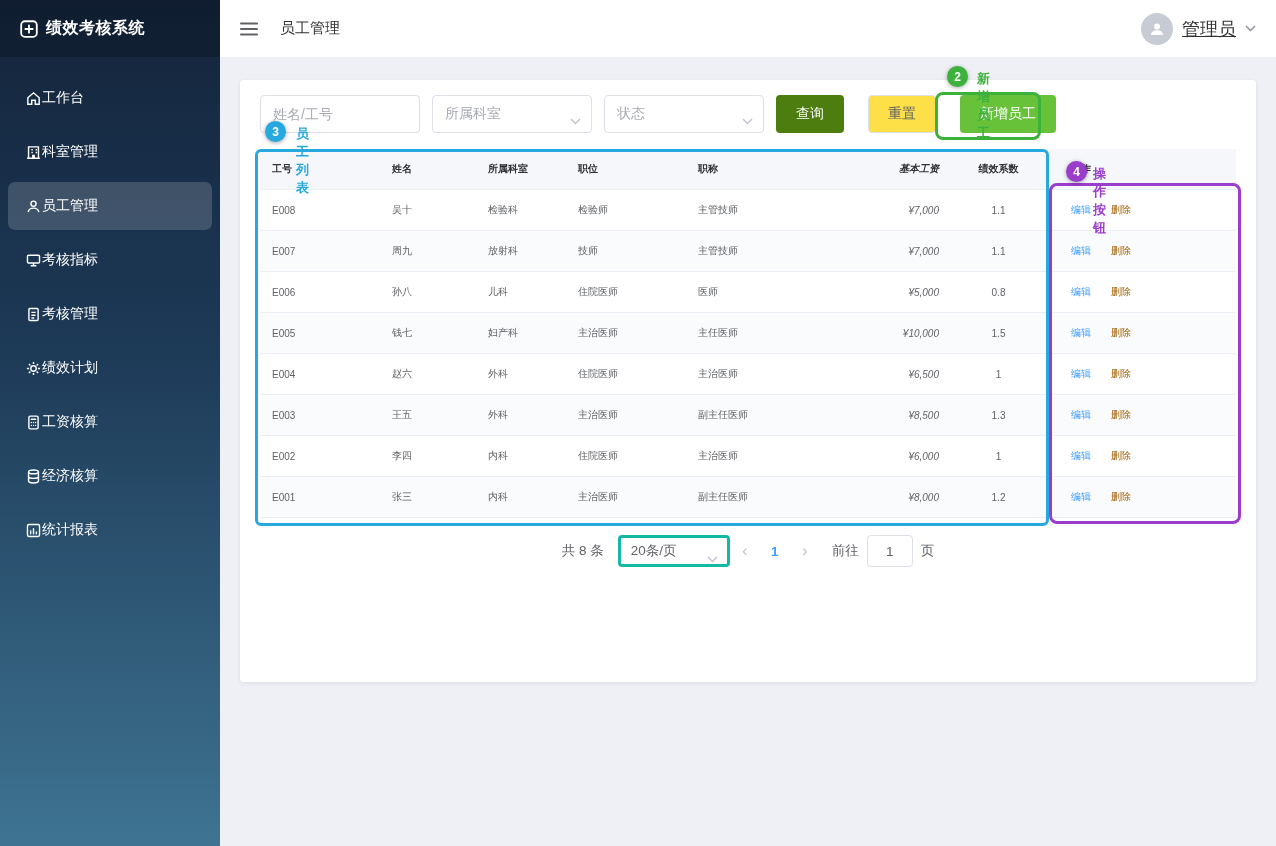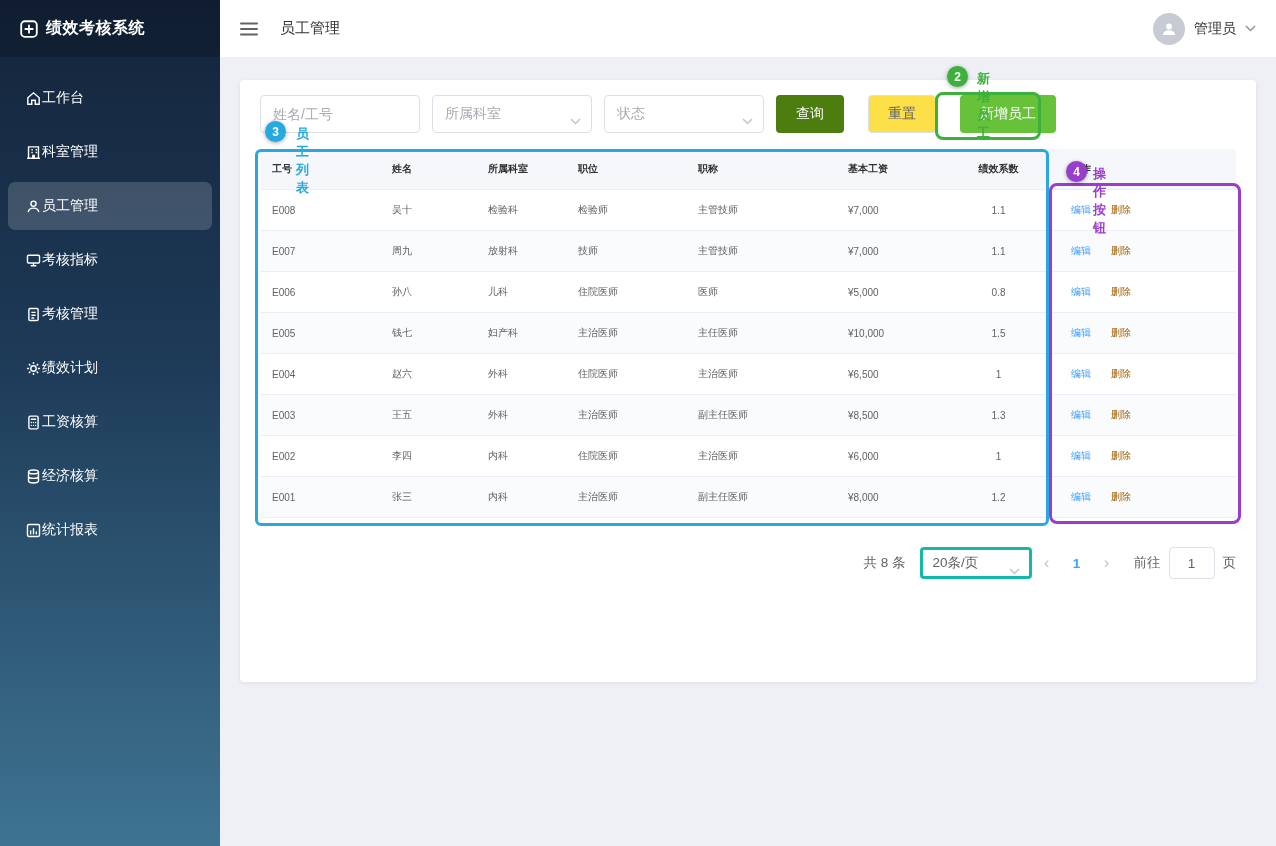--- a/index.html
+++ b/index.html
@@ -26,21 +26,21 @@
   .mi-icon svg { width:17px; height:17px; }
   
   .header {
     position:absolute; left:220px; top:0; width:1056px; height:57px; background:#fff;
     display:flex; align-items:center; padding:0 20px;
   }
   .hamburger { display:flex; align-items:center; cursor:pointer; }
   .breadcrumb { margin-left:22px; font-size:15px; color:#303133; }
   .user-area { margin-left:auto; display:flex; align-items:center; gap:9px; cursor:pointer; }
   .avatar { width:32px; height:32px; border-radius:50%; background:#c7cbd3; display:flex; align-items:center; justify-content:center; }
-  .user-name { font-size:14px; color:#303133; }
+  .user-name { font-size:18px; color:#303133;text-decoration:underline; }
   
   .card {
     position:absolute; left:240px; top:80px; width:1016px; height:602px;
     background:#fff; border-radius:4px; box-shadow:0 1px 4px rgba(0,0,0,0.08);
     padding:15px 20px;
   }
   .filter-row { display:flex; align-items:center; }
   .ctl { height:38px; border:1px solid #dcdfe6; border-radius:4px; background:#fff; }
   .txt-input { width:160px; padding:0 12px; font-size:14px; color:#303133; outline:none; font-family:inherit; }
   .txt-input::placeholder { color:#a8abb2; }
@@ -50,30 +50,30 @@
   .btn { height:38px; border-radius:4px; font-size:14px; padding:0 19px; cursor:pointer; border:1px solid transparent; font-family:inherit; }
   .btn-primary { background:#4d7c0f; color:#fff; margin-left:12px; }
   .btn-plain { background:#fde047; color:#606266; border-color:#dcdfe6; margin-left:24px; }
   .btn-success { background:#67c23a; color:#fff; margin-left:24px; }
   
   table { width:976px; border-collapse:collapse; table-layout:fixed; margin-top:16px; font-size:10px; }
   th, td { padding:13px 12px; border-bottom:1px solid #ebeef5; text-align:left; white-space:nowrap; overflow:hidden; }
   th { background:#f5f7fa; color:#303133; font-weight:bold; }
   td { color:#606266; }
   tbody tr:nth-child(even) td { background:#fafbfc; }
-  .al-r { text-align:left; }
+  .al-r { text-align:right;font-style:italic; }
   .al-c { text-align:center; }
   .col-op { padding-left:25px; }
   a.op-link { text-decoration:none; cursor:pointer; margin-right:20px; }
   a.edit { color:#409eff; }
   a.del { color:#a16207; }
   
   .pager {
-    display:flex; align-items:center; justify-content:flex-end;
-    margin-top:29px; color:#606266; font-size:13.5px;
+    display:flex; align-items:center; justify-content:center;
+    margin-top:17px; color:#606266; font-size:13.5px;
   }
   .pg-total { margin-right:14px; }
   .pg-size { position:relative; width:112px; height:32px; border:3px solid #14b8a6; border-radius:4px;
     display:flex; align-items:center; padding:0 26px 0 10px; color:#606266; cursor:pointer; }
   .pg-size .chev { position:absolute; right:9px; top:13px; }
   .pg-arrow { width:30px; text-align:center; color:#c0c4cc; font-size:17px; cursor:pointer; user-select:none; }
   .pg-num { width:30px; text-align:center; color:#409eff; font-weight:bold; cursor:pointer; }
   .pg-goto { margin-left:12px; }
   .pg-input { width:46px; height:32px; border:1px solid #dcdfe6; border-radius:4px; text-align:center;
     margin:0 8px; font-size:13.5px; color:#606266; outline:none; font-family:inherit; }

